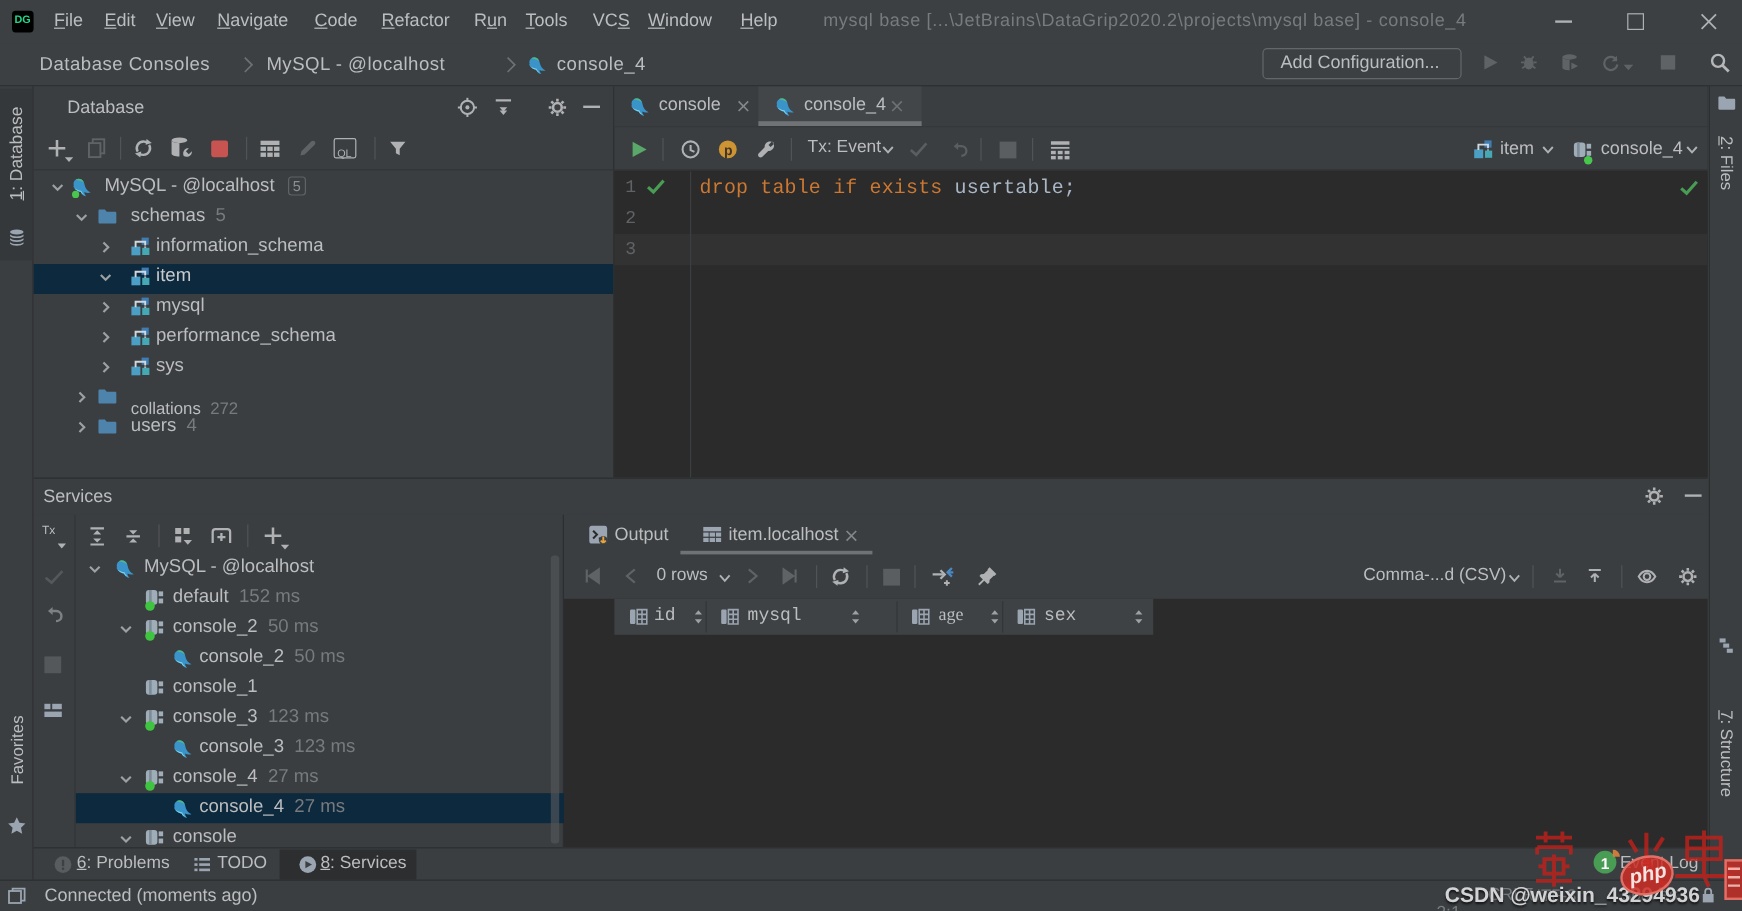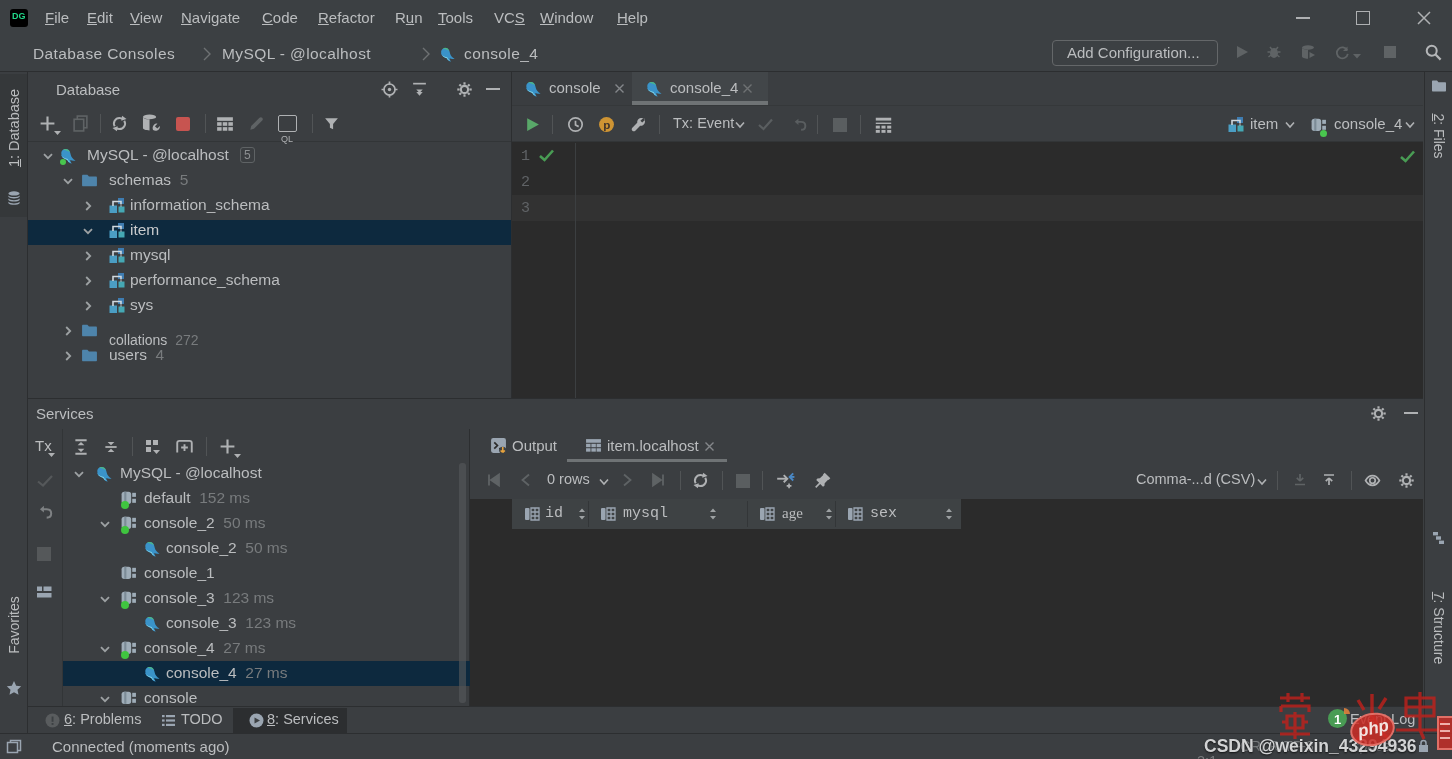--- a/index.html
+++ b/index.html
@@ -105,20 +105,21 @@
  <span class="tx a" style="left:87px;top:9px"><span class="u">E</span>dit</span>
  <span class="tx a" style="left:130px;top:9px"><span class="u">V</span>iew</span>
  <span class="tx a" style="left:181px;top:9px"><span class="u">N</span>avigate</span>
  <span class="tx a" style="left:262px;top:9px"><span class="u">C</span>ode</span>
  <span class="tx a" style="left:318px;top:9px"><span class="u">R</span>efactor</span>
  <span class="tx a" style="left:395px;top:9px">R<span class="u">u</span>n</span>
  <span class="tx a" style="left:438px;top:9px"><span class="u">T</span>ools</span>
  <span class="tx a" style="left:494px;top:9px">VC<span class="u">S</span></span>
  <span class="tx a" style="left:540px;top:9px"><span class="u">W</span>indow</span>
  <span class="tx a" style="left:617px;top:9px"><span class="u">H</span>elp</span>
+ <span class="tx a dim" style="left:686px;top:9px;letter-spacing:.55px">mysql base [...\JetBrains\DataGrip2020.2\projects\mysql base] - console_4</span>
  <div class="a" style="left:1296px;top:17px;width:14px;height:1.5px;background:#aeb0b2"></div>
  <div class="a" style="left:1356px;top:11px;width:12px;height:12px;border:1.5px solid #aeb0b2"></div>
  <svg class="a" style="left:1416px;top:10px" width="16" height="16">
       <path d="M2,2 L14,14 M14,2 L2,14" stroke="#aeb0b2" stroke-width="1.5"></path>
     </svg>
 </div>
 
 <div class="a" style="left:0;top:36px;width:1452px;height:36px;background:#3c4043;border-bottom:1px solid #2c2e30;box-sizing:border-box">
  <span class="tx a" style="left:33px;top:9px;font-size:15.5px;letter-spacing:.4px">Database Consoles</span>
  <svg class="a" style="left:200px;top:11px" width="14" height="14">
@@ -239,21 +240,21 @@
           <rect x="11" y="6.4" width="4" height="3.2"></rect>
           <rect x="1" y="10.8" width="4" height="3.2"></rect>
           <rect x="6" y="10.8" width="4" height="3.2"></rect>
           <rect x="11" y="10.8" width="4" height="3.2"></rect>
         </g>
       </svg>
   <svg class="a" style="left:220px;top:10px" width="17" height="17" viewBox="0 0 16 16">
         <path d="M2.2,13.8 L3.0,10.4 L10.8,2.6 C11.5,1.9 12.7,1.9 13.4,2.6 C14.1,3.3 14.1,4.5 13.4,5.2 L5.6,13.0 Z" fill="#5f6365"></path>
       </svg>
   <div class="a" style="left:250px;top:10px;width:19px;height:17px;border:1.5px solid #afb1b3;border-radius:2px;box-sizing:border-box">
-        <span class="a" style="left:2px;top:18px;font-size:9px;font-weight:normal;color:#afb1b3">QL</span>
+        <span class="a" style="left:2px;top:7px;font-size:9px;font-weight:normal;color:#afb1b3">QL</span>
       </div>
   <div class="sep a" style="left:284px;top:9px;height:19px"></div>
   <svg class="a" style="left:295px;top:10px" width="17" height="17" viewBox="0 0 16 16">
         <use href="#funnel"></use>
       </svg>
  </div>
 
  <div class="a" style="left:0;top:71px;width:483px;height:254px">
   <div class="a" style="left:0;top:77px;width:483px;height:25px;background:#0d293e"></div>
   <svg class="a" style="left:12px;top:5px" width="16" height="16">
@@ -408,38 +409,39 @@
 
  <div class="a" style="left:0;top:71px;width:911px;height:255px;background:#2b2b2b;font-family:'Liberation Mono',monospace">
   <div class="a" style="left:0;top:52px;width:911px;height:26px;background:#323232"></div>
   <div class="a" style="left:63px;top:0;width:1px;height:255px;background:#3c3f41"></div>
   <span class="a" style="left:9px;top:5px;color:#606366;font-size:15px">1</span>
   <svg class="a" style="left:26px;top:4px" width="17" height="17">
         <path d="M2,9 L6.5,13 L15,3.5" stroke="#499c54" stroke-width="2.6" fill="none"></path>
       </svg>
   <span class="a" style="left:9px;top:31px;color:#606366;font-size:15px">2</span>
   <span class="a" style="left:9px;top:57px;color:#606366;font-size:15px">3</span>
+  <span class="a" style="left:71px;top:4px;font-size:16.6px;letter-spacing:.16px;color:#cc7832">drop table if exists <span style="color:#a9b7c6">usertable;</span></span>
   <svg class="a" style="left:887px;top:5px" width="17" height="17">
         <path d="M2,9 L6.5,13 L15,3.5" stroke="#499c54" stroke-width="2.6" fill="none"></path>
       </svg>
  </div>
 </div>
 
 <div class="a" style="left:28px;top:398px;width:1395px;height:31px;background:#3b3e41;border-top:1px solid #2c2e30;box-sizing:border-box">
  <span class="tx a" style="left:8px;top:6px">Services</span>
  <svg class="a" style="left:1342px;top:6px" width="17" height="17" viewBox="0 0 16 16">
       <use href="#gear"></use>
     </svg>
  <div class="a" style="left:1376px;top:13px;width:14px;height:2px;background:#afb1b3"></div>
 </div>
 
 <div class="a" style="left:28px;top:429px;width:442px;height:277px;background:#3b3e41;border-right:1px solid #2c2e30;box-sizing:border-box">
 
  <div class="a" style="left:34px;top:0;width:1px;height:277px;background:#323537"></div>
- <span class="tx a" style="left:7px;top:8px;font-size:15px">Tx</span>
+ <span class="tx a" style="left:7px;top:8px;font-size:10px">Tx</span>
  <svg class="a" style="left:20px;top:22px" width="8" height="8">
       <path d="M0,2 L3.5,6 L7,2 Z" fill="#afb1b3"></path>
     </svg>
  <svg class="a" style="left:8px;top:43px" width="18" height="18">
       <path d="M2,9.5 L7,13.5 L16,4" stroke="#55585a" stroke-width="2.2" fill="none"></path>
     </svg>
  <svg class="a" style="left:8px;top:74px" width="18" height="18" viewBox="0 0 16 16">
       <use href="#undo"></use>
     </svg>
  <div class="a" style="left:9px;top:118px;width:14px;height:14px;background:#55585a"></div>
@@ -690,21 +692,21 @@
       <path d="M6,6 L6,0 A6,6 0 0 1 12,6 Z" fill="#e8853c" opacity="0.85"></path>
     </svg>
  <span class="tx a" style="left:1322px;top:4px;font-size:14.5px">Event Log</span>
 </div>
 
 <div class="a" style="left:0;top:733px;width:1452px;height:26px;background:#3b3e41;border-top:1px solid #2c2e30;box-sizing:border-box">
  <svg class="a" style="left:6px;top:5px" width="16" height="16">
       <rect x="1.5" y="3.5" width="10" height="10" fill="none" stroke="#9aa5b1" stroke-width="1.5"></rect>
       <path d="M4.5,3.5 L4.5,1.5 L14.5,1.5 L14.5,11.5 L11.5,11.5" fill="none" stroke="#9aa5b1" stroke-width="1.5"></path>
     </svg>
- <span class="tx a" style="left:52px;top:4px">Connected (moments ago)</span>
+ <span class="tx a" style="left:37px;top:4px">Connected (moments ago)</span>
  <span class="tx a dim" style="left:1197px;top:19px;font-size:14.5px">3:1</span>
  <span class="tx a dim" style="left:1240px;top:4px;font-size:14.5px">CRLF</span>
  <span class="tx a dim" style="left:1274px;top:4px;font-size:14px">UTF-8</span>
  <span class="tx a dim" style="left:1340px;top:4px;font-size:14.5px">4 spaces</span>
  <svg class="a" style="left:1416px;top:5px" width="15" height="15">
       <rect x="3" y="6" width="9" height="7" fill="#9aa5b1"></rect>
       <path d="M5,6 L5,4 A2.5,2.5 0 0 1 10,4 L10,6" stroke="#9aa5b1" stroke-width="1.5" fill="none"></path>
     </svg>
 </div>
 

